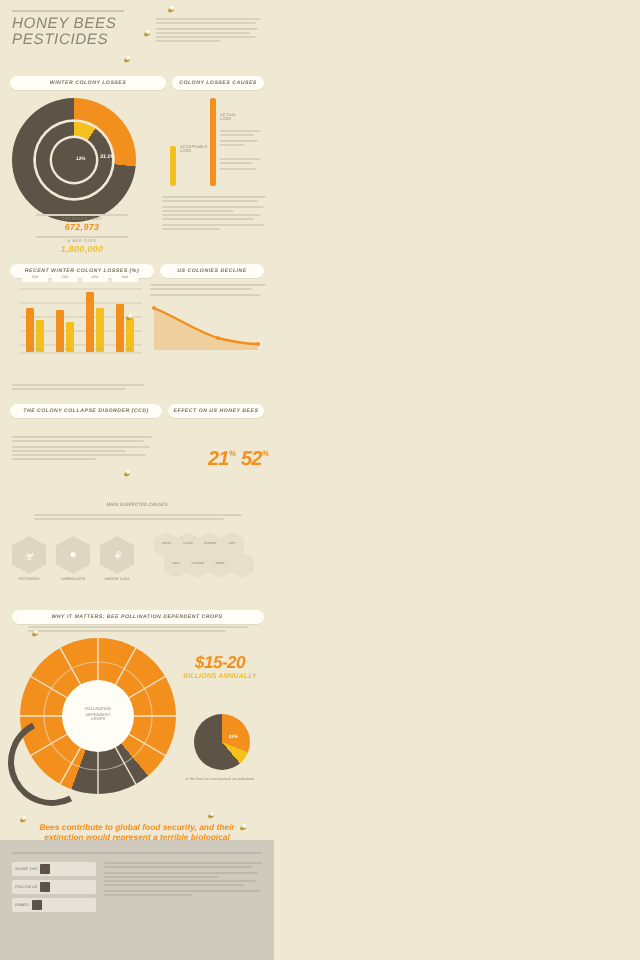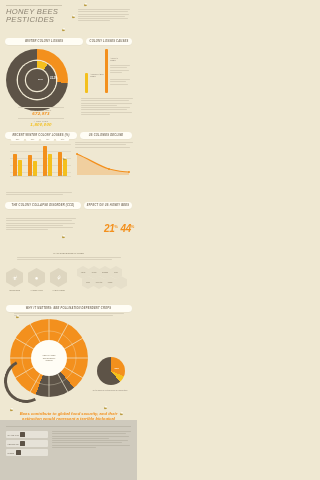--- a/index.html
+++ b/index.html
@@ -331,21 +331,21 @@
         <div class="fl" style="width:82%"></div>
       <div class="fl" style="width:96%"></div>
         <div class="fl" style="width:60%"></div>
     </div>
     <div class="bee" style="left:62px;top:44px">
         <i></i>
         <u></u>
       </div>
     <div class="pcts">
       <div class="pct"><span>21</span><sup>%</sup></div>
-      <div class="pct"><span>44</span><sup>%</sup></div>
+      <div class="pct"><span>52</span><sup>%</sup></div>
     </div>
   </div>
 
   <div class="sec4">
     <div class="mini mini-c" style="margin:0 auto;width:110px">MAIN SUSPECTED CAUSES</div>
     <div class="fake-lines" style="margin:2px auto 0;width:104px">
       <div class="fl" style="width:100%"></div>
         <div class="fl" style="width:92%"></div>
     </div>
 
@@ -415,20 +415,24 @@
       </g>
       <circle cx="39" cy="39" r="27" fill="none" stroke="#efe8d2" stroke-width=".6" opacity=".55"></circle>
     </svg>
     <div class="arc-brown"></div>
     <div class="sun-hub">
       <div>POLLINATION</div>
       <div>DEPENDENT</div>
       <div>CROPS</div>
     </div>
 
+    <div class="money">
+      <div class="money-1">$15-20</div>
+      <div class="money-2">BILLIONS ANNUALLY</div>
+    </div>
     <div class="smallpie"></div>
     <div class="sp-lbl">33%</div>
     <div class="tiny" style="position:absolute;right:6px;top:76px;width:42px;text-align:center">of the food we eat depends on pollination</div>
   </div>
 
   <div class="tag">
     <p>Bees contribute to global food security, and their extinction would represent a terrible biological disaster.</p>
     <div class="src">SOURCES: USDA, BEE INFORMED PARTNERSHIP, EPA</div>
     <div class="bee" style="left:10px;top:4px">
         <i></i>

